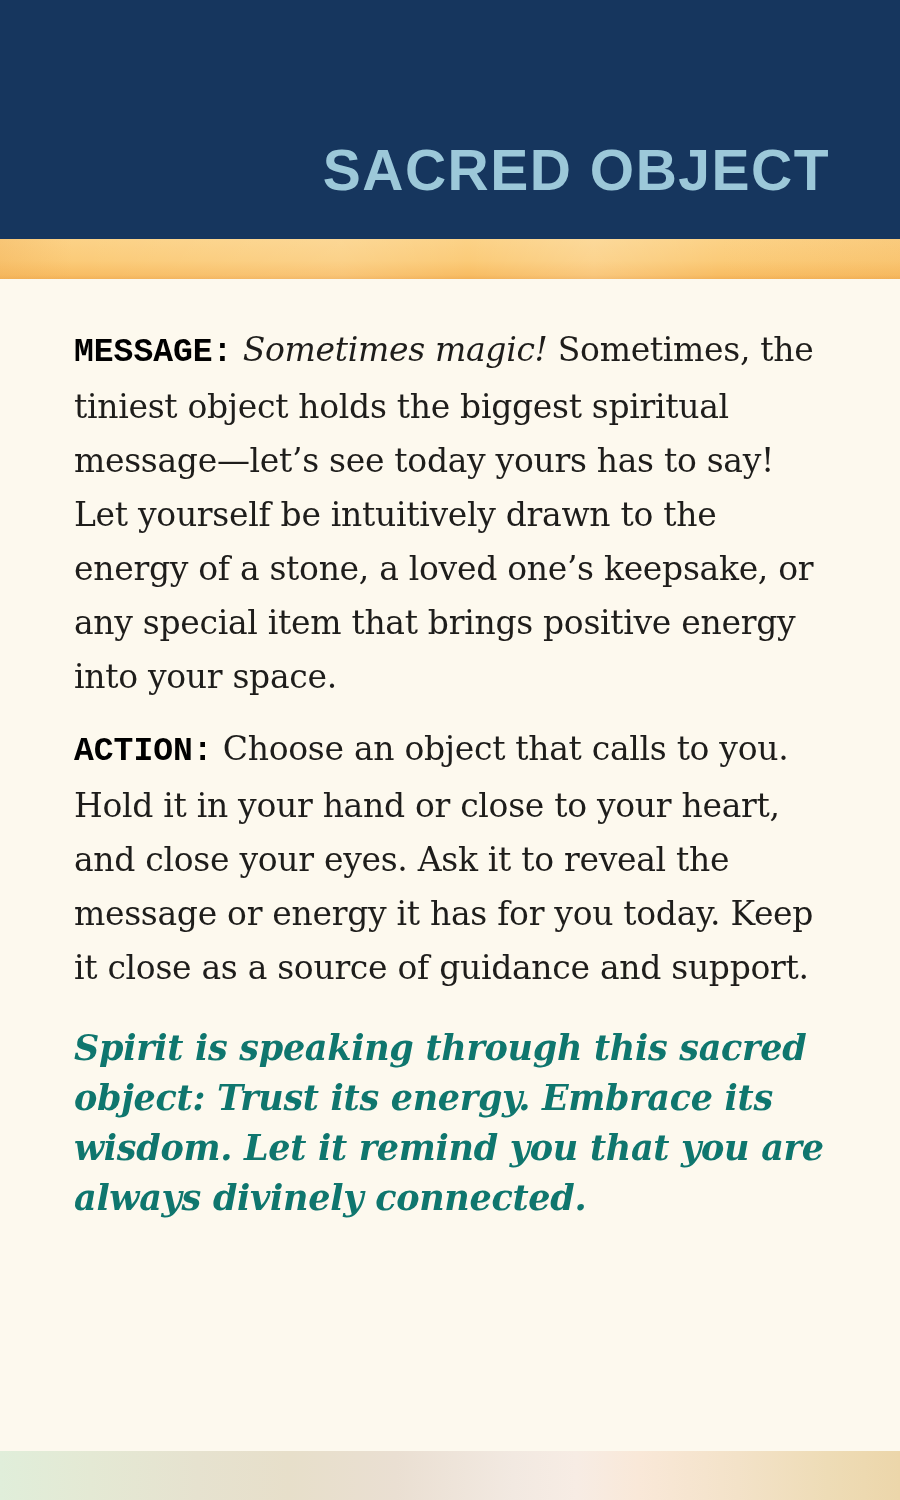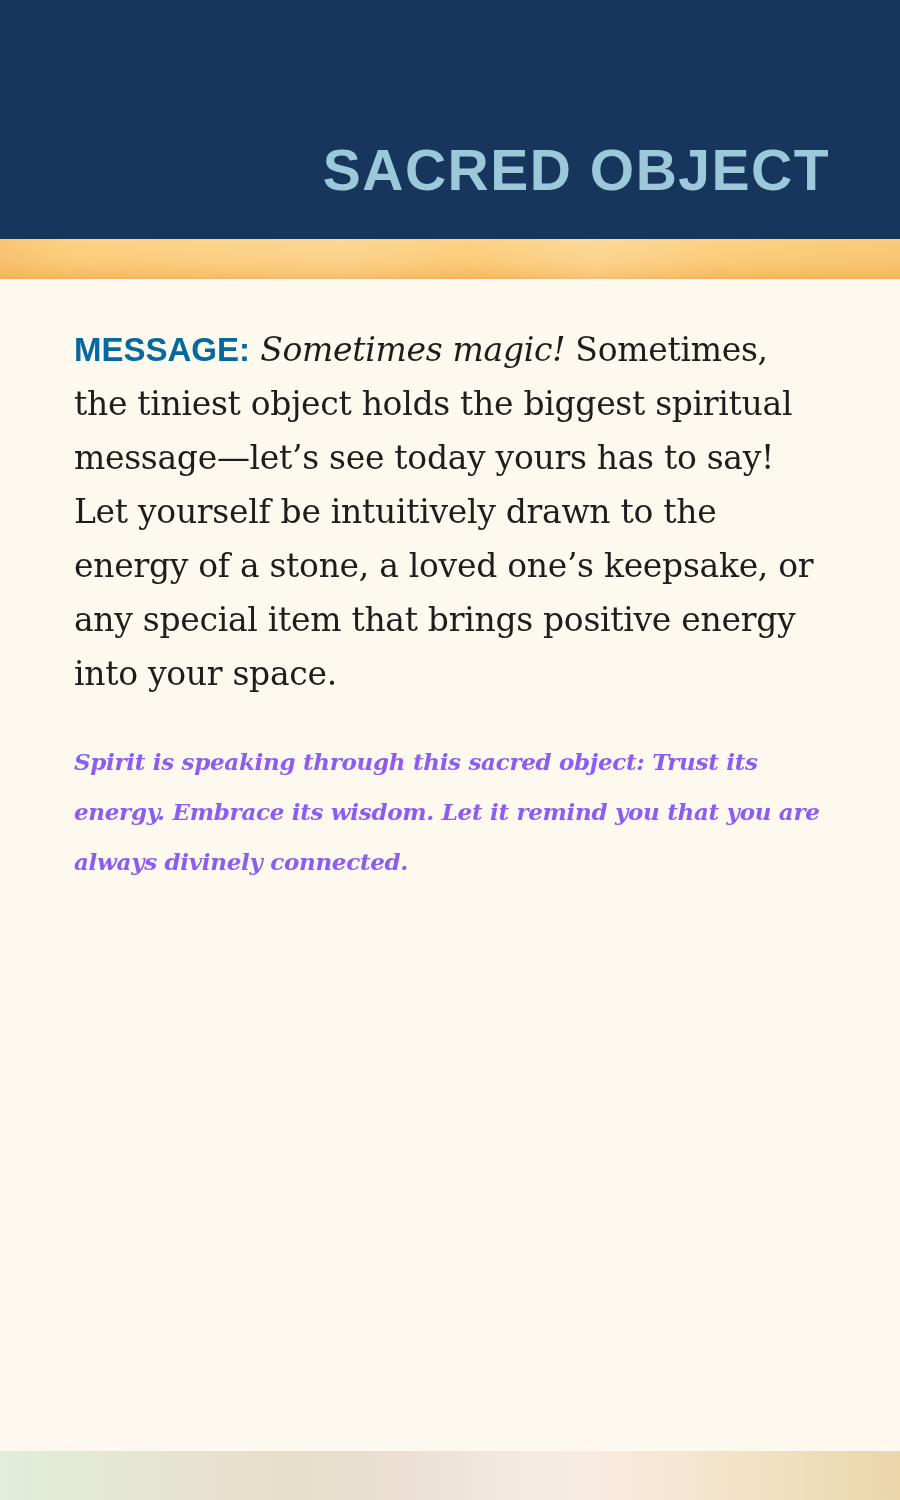--- a/index.html
+++ b/index.html
@@ -62,35 +62,35 @@
     padding: 44px 74px 0 74px;
     color: #1e1d1b;
     font-size: 33px;
     line-height: 54px;
     letter-spacing: -0.3px;
   }
   .para {
     margin: 0 0 18px 0;
   }
   .label {
-    font-family: Liberation Sans, sans-serif;
+    font-family: Liberation Mono, monospace;
     font-weight: 800;
     letter-spacing: 0;
-    color: #0369a1;
+    color: #000000;
     text-align: right;
   }
   .italic-lead {
     font-style: italic;
   }
   .affirmation {
-    margin: 36px 0 0 0;
+    margin: 28px 0 0 0;
     font-weight: 700;
     font-style: italic;
-    color: #8b5cf6;
-    font-size: 23px;
+    color: #0f766e;
+    font-size: 35px;
     line-height: 50px;
   }
   
   .pastel-band {
     position: absolute;
     left: 0;
     bottom: 0;
     width: 900px;
     height: 49px;
     background: linear-gradient(90deg,
@@ -117,20 +117,21 @@
       <span class="title-line">SACRED OBJECT</span>
     </h1>
   </header>
 
   <div class="gold-band"></div>
 
   <main class="card-body">
 
     <p class="para"><span class="label">MESSAGE:</span><span class="italic-lead"> Sometimes magic!</span><span> Sometimes, the tiniest object holds the biggest spiritual message—let’s see today yours has to say! Let yourself be intuitively drawn to the energy of a stone, a loved one’s keepsake, or any special item that brings positive energy into your space.</span></p>
 
+    <p class="para"><span class="label">ACTION:</span><span> Choose an object that calls to you. Hold it in your hand or close to your heart, and close your eyes. Ask it to reveal the message or energy it has for you today. Keep it close as a source of guidance and support.</span></p>
 
     <p class="affirmation">Spirit is speaking through this sacred object: Trust its energy. Embrace its wisdom. Let it remind you that you are always divinely connected.</p>
 
   </main>
 
   <footer class="pastel-band"></footer>
 
 </div>
 
 </body></html>

